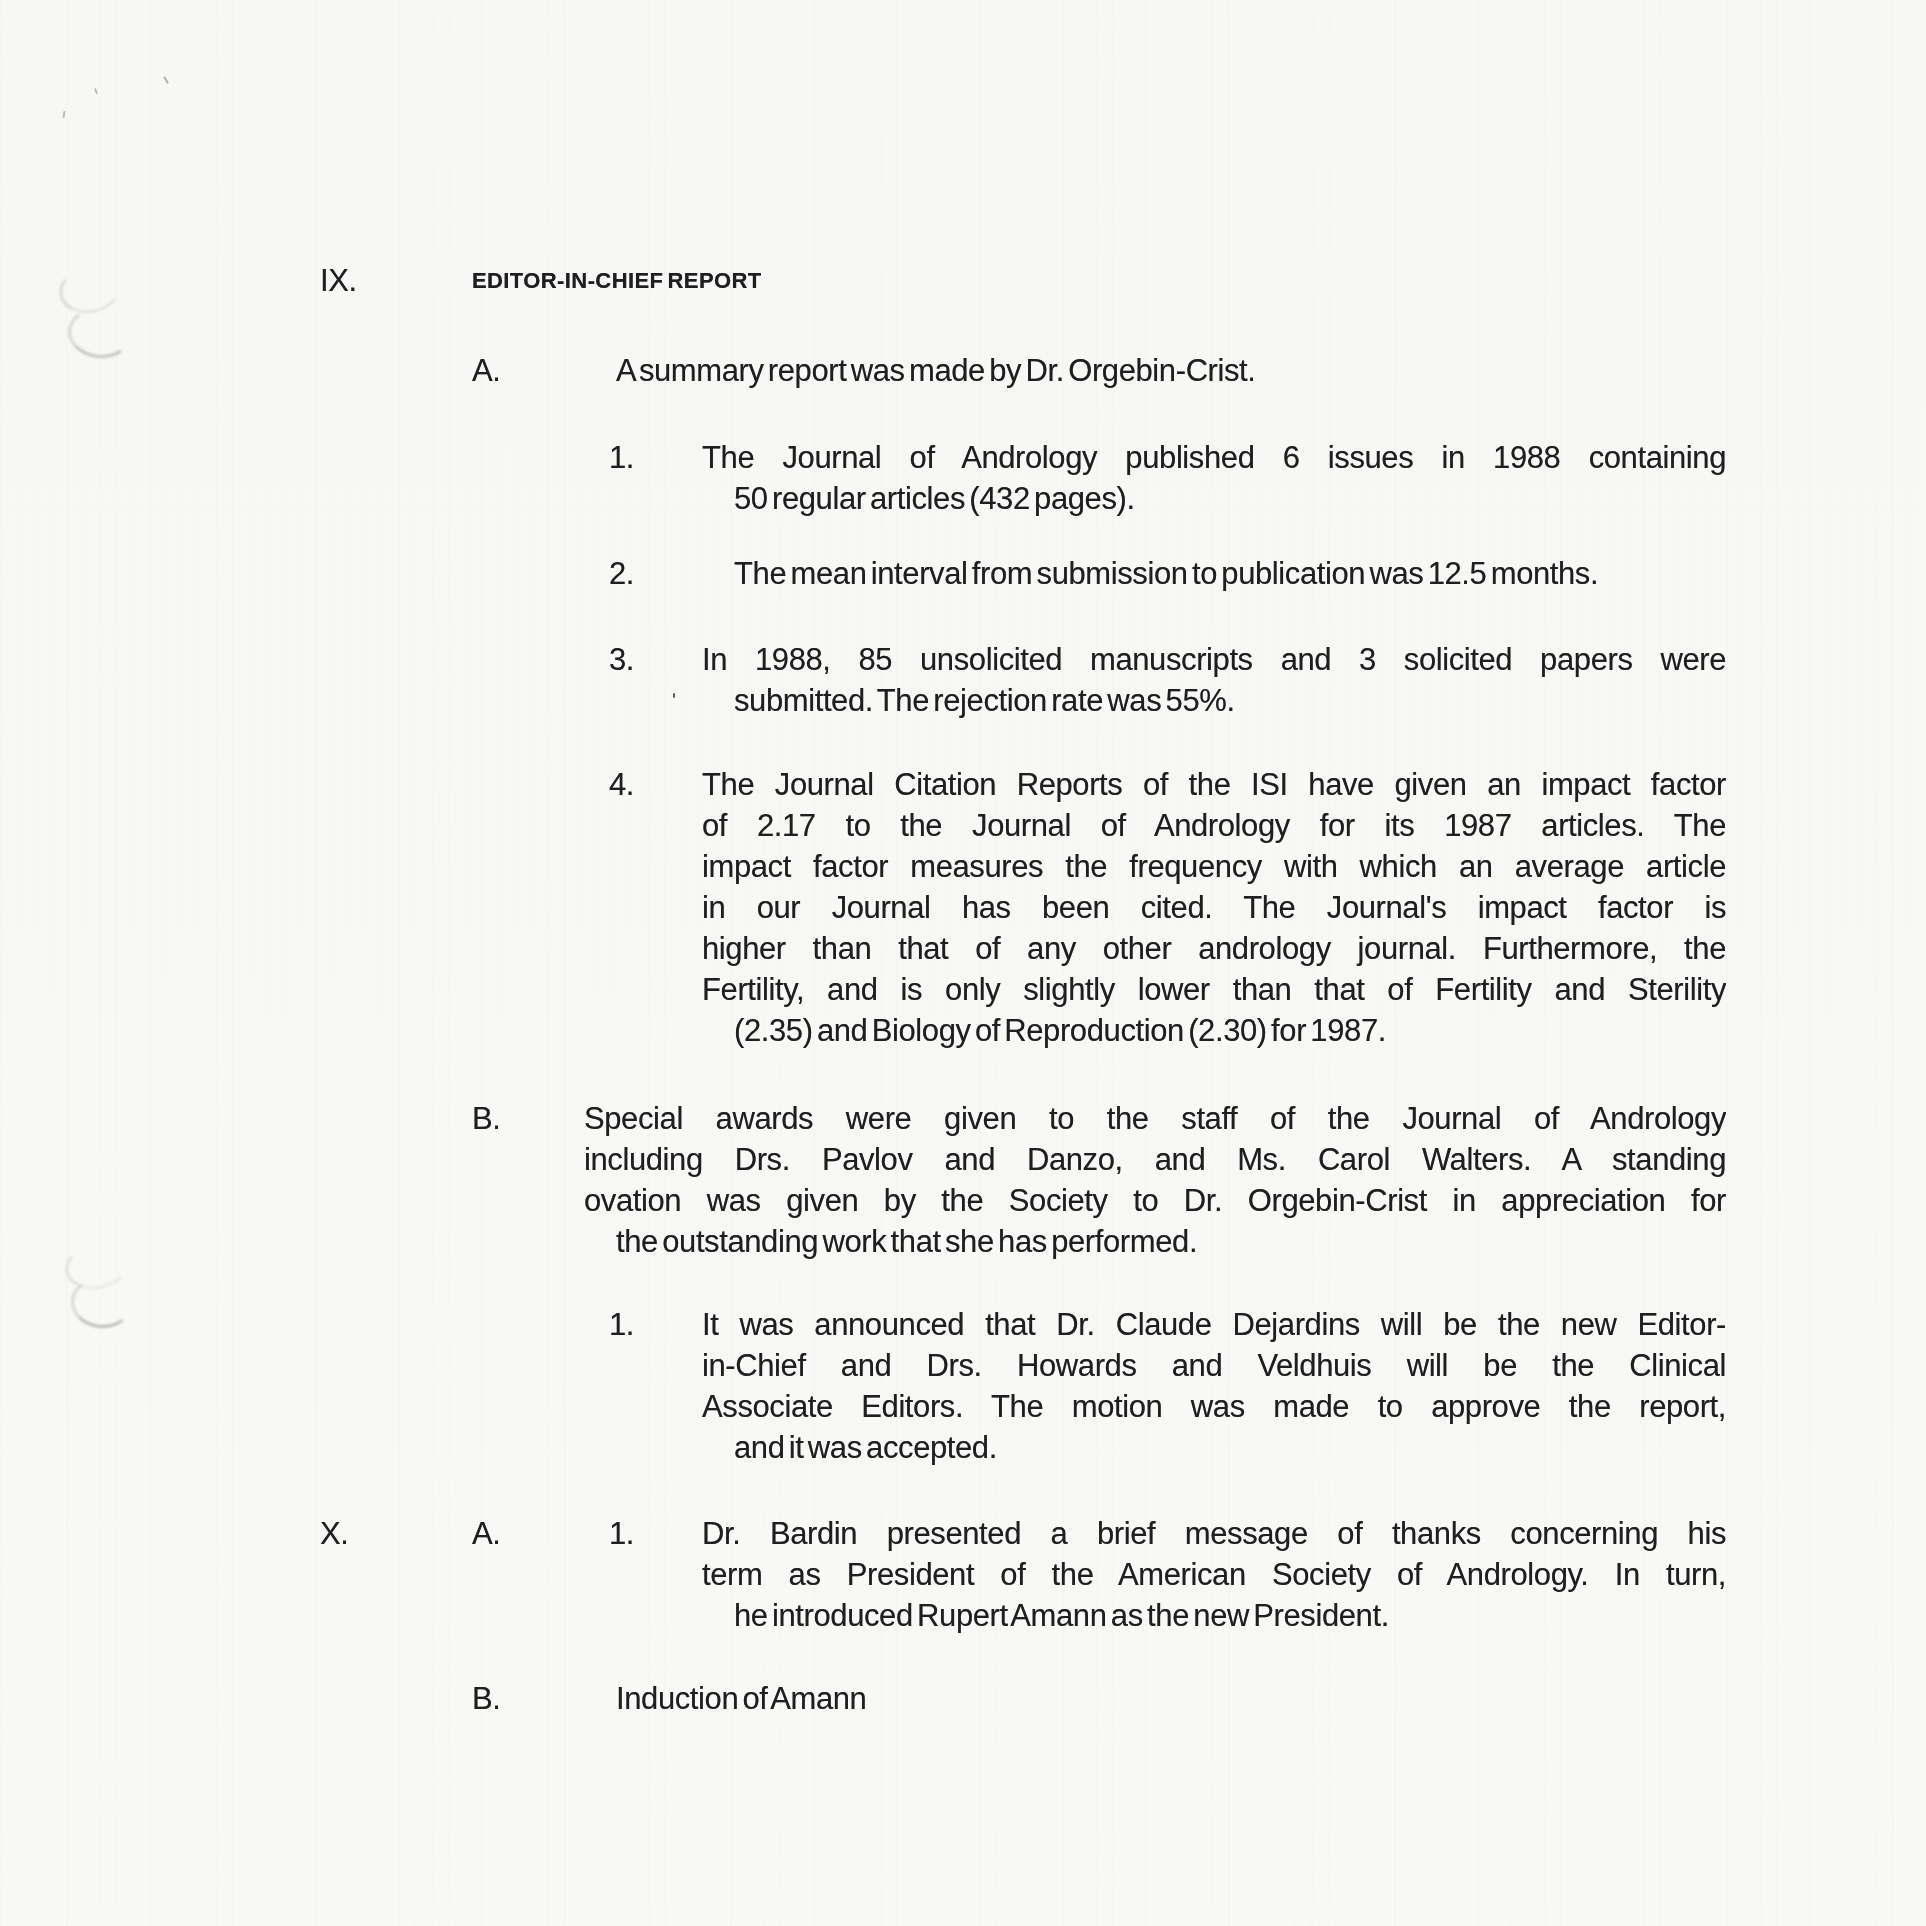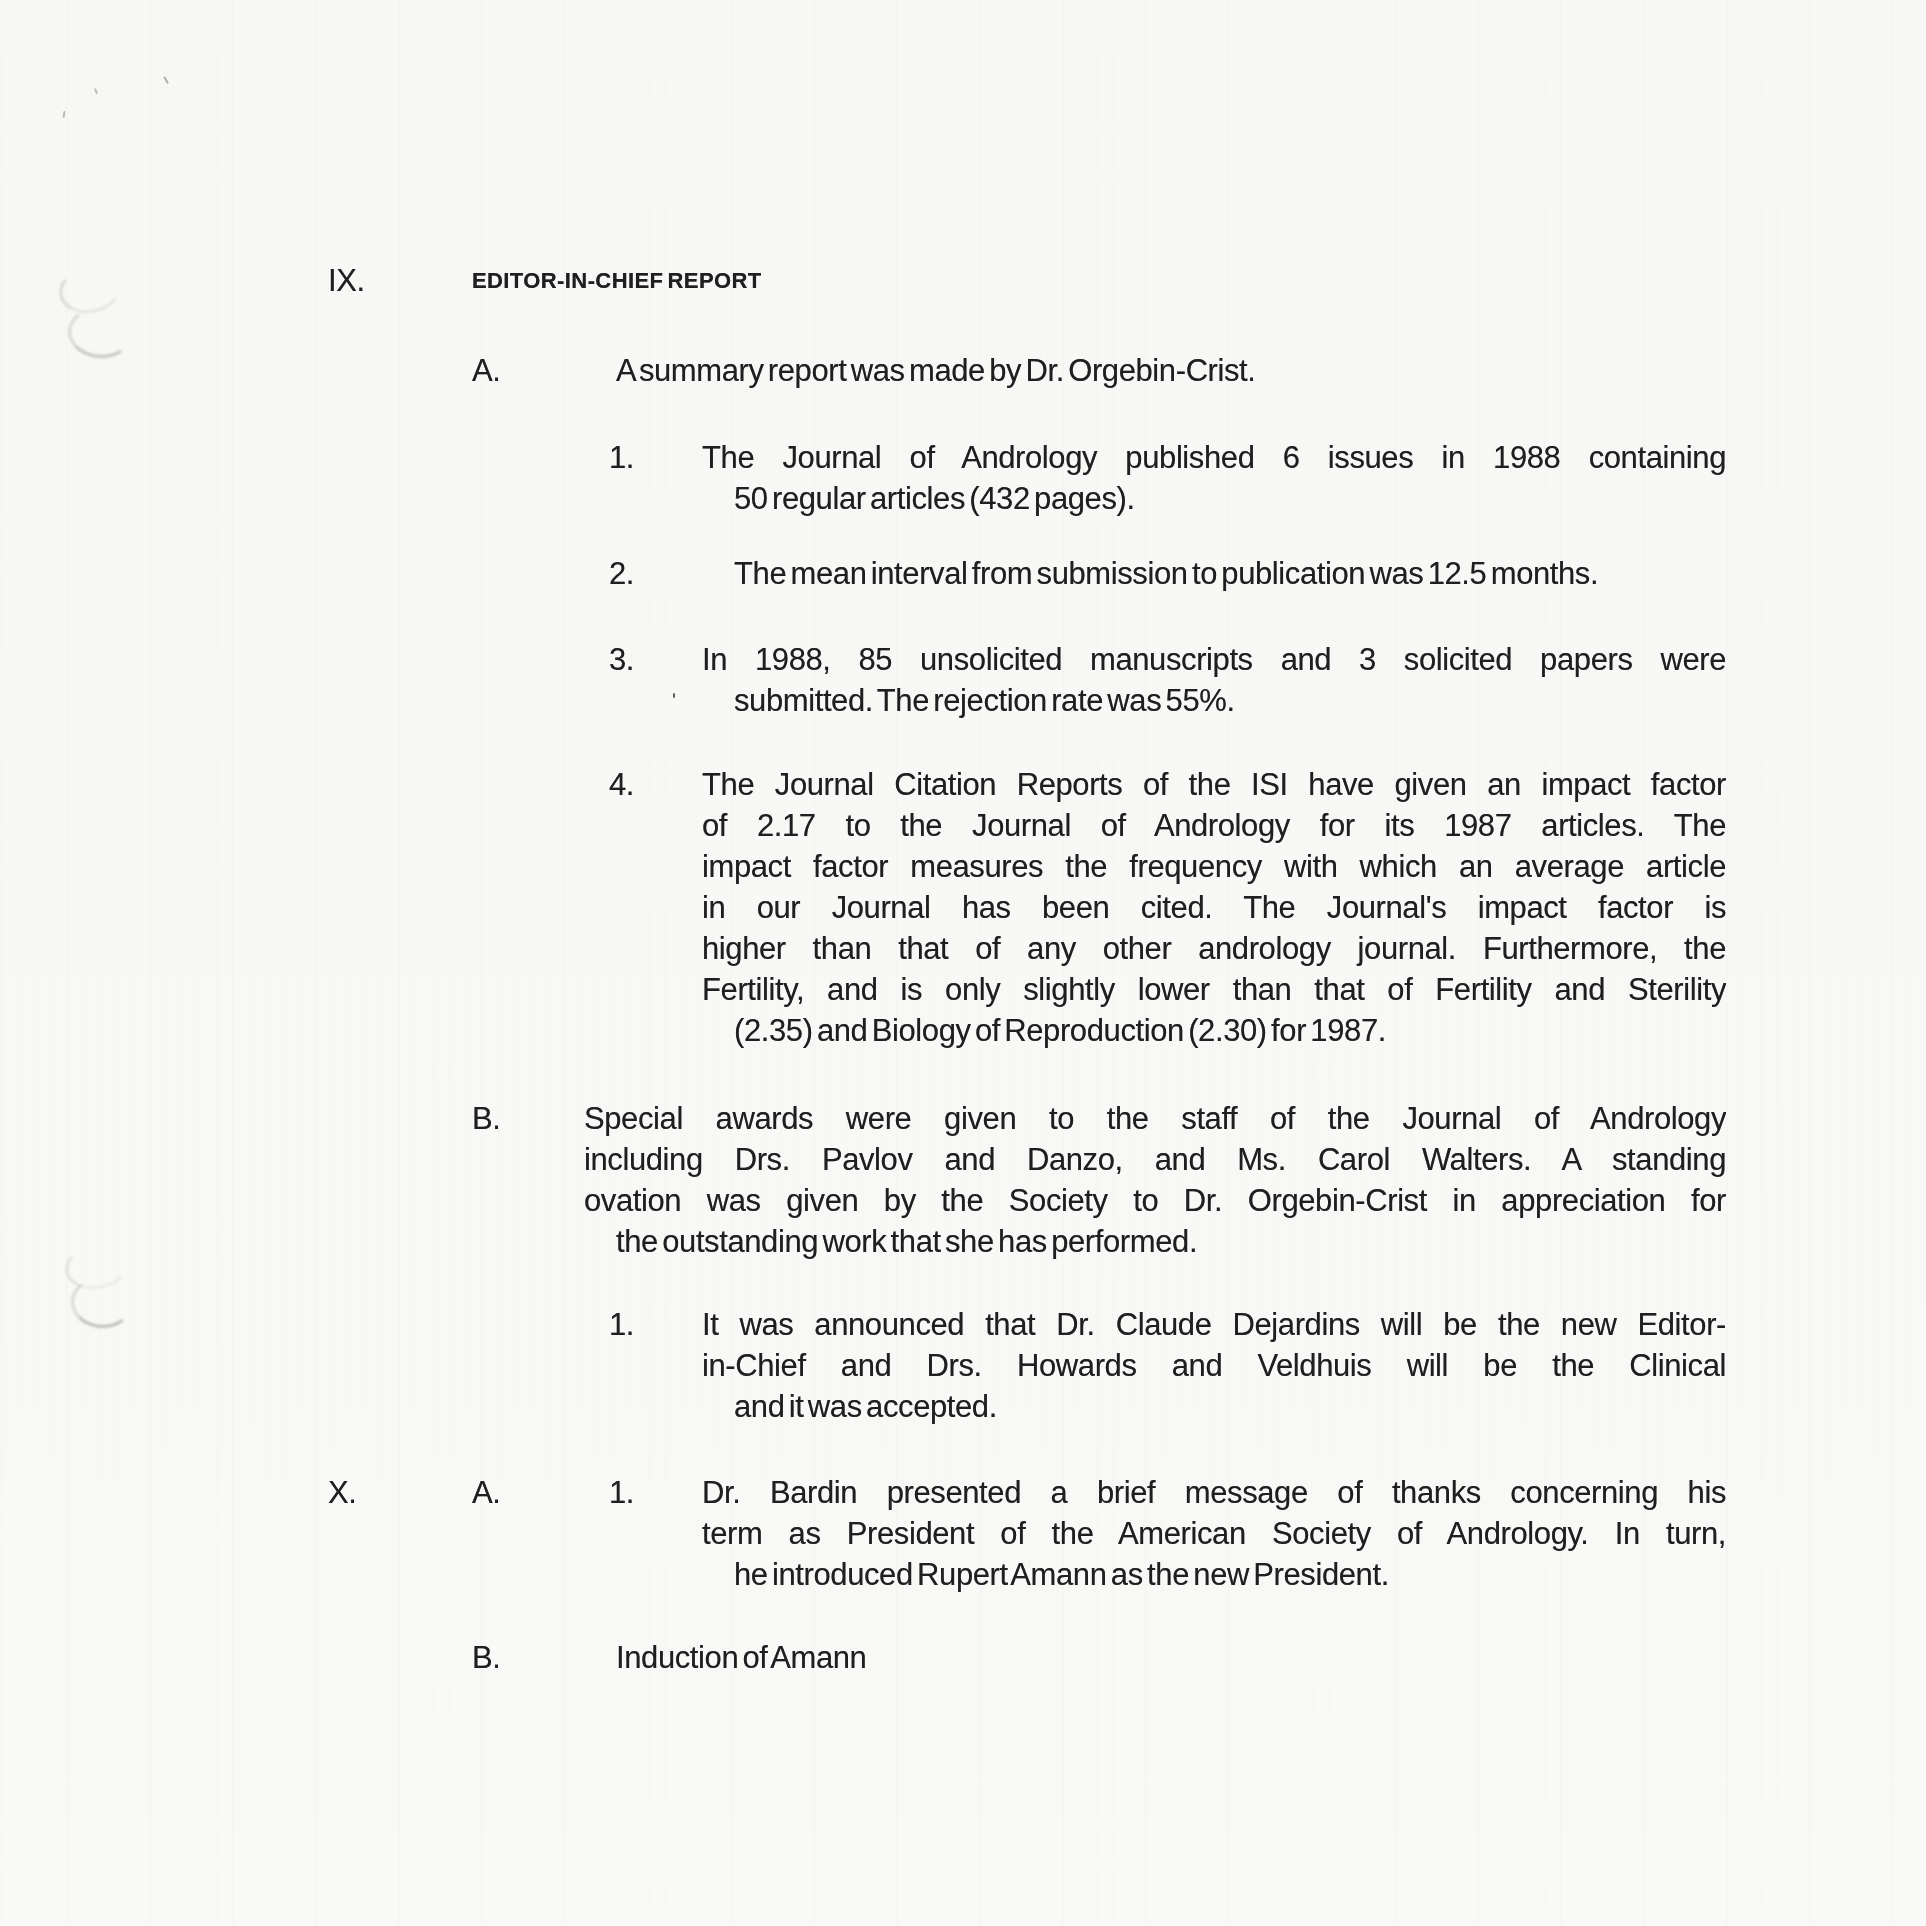--- a/index.html
+++ b/index.html
@@ -19,21 +19,21 @@
     background:#fbfbf9;
   }
   .content{
     position:absolute;left:316px;top:260px;width:1410px;
     font-size:31px;line-height:41px;
     letter-spacing:-0.4px;word-spacing:-3.9px;
     text-shadow:0 0 0.5px rgba(25,25,25,0.55);
   }
   .block{position:relative;}
   .row-section{padding-left:156px;}
-  .row-section .roman{position:absolute;left:12px;top:0;}
+  .row-section .roman{position:absolute;left:4px;top:0;}
   .row-section .title{
     margin:0;font-size:22px;font-weight:700;letter-spacing:0.4px;
     line-height:41px;word-spacing:-2.3px;
     text-shadow:0 0 0.6px rgba(15,15,15,0.7);
   }
   .row-letter{padding-left:268px;}
   .row-letter > .label{position:absolute;left:156px;top:0;}
   .row-number{padding-left:386px;}
   .row-number > .label{position:absolute;left:293px;top:0;}
   .para{margin:0;}
@@ -124,20 +124,21 @@
             <div class="line">ovation was given by the Society to Dr. Orgebin-Crist in appreciation for</div>
             <div class="line">the outstanding work that she has performed.</div>
           </div>
       </div>
 
       <div class="block row-number" style="margin-bottom:43px">
         <span class="label">1.</span>
         <div class="para">
             <div class="line">It was announced that Dr. Claude Dejardins will be the new Editor-</div>
             <div class="line">in-Chief and Drs. Howards and Veldhuis will be the Clinical</div>
+            <div class="line">Associate Editors.  The motion was made to approve the report,</div>
             <div class="line">and it was accepted.</div>
           </div>
       </div>
     </section>
 
     <section>
       <div class="block row-section" style="margin-bottom:45px">
         <span class="roman">X.</span>
       </div>
 

